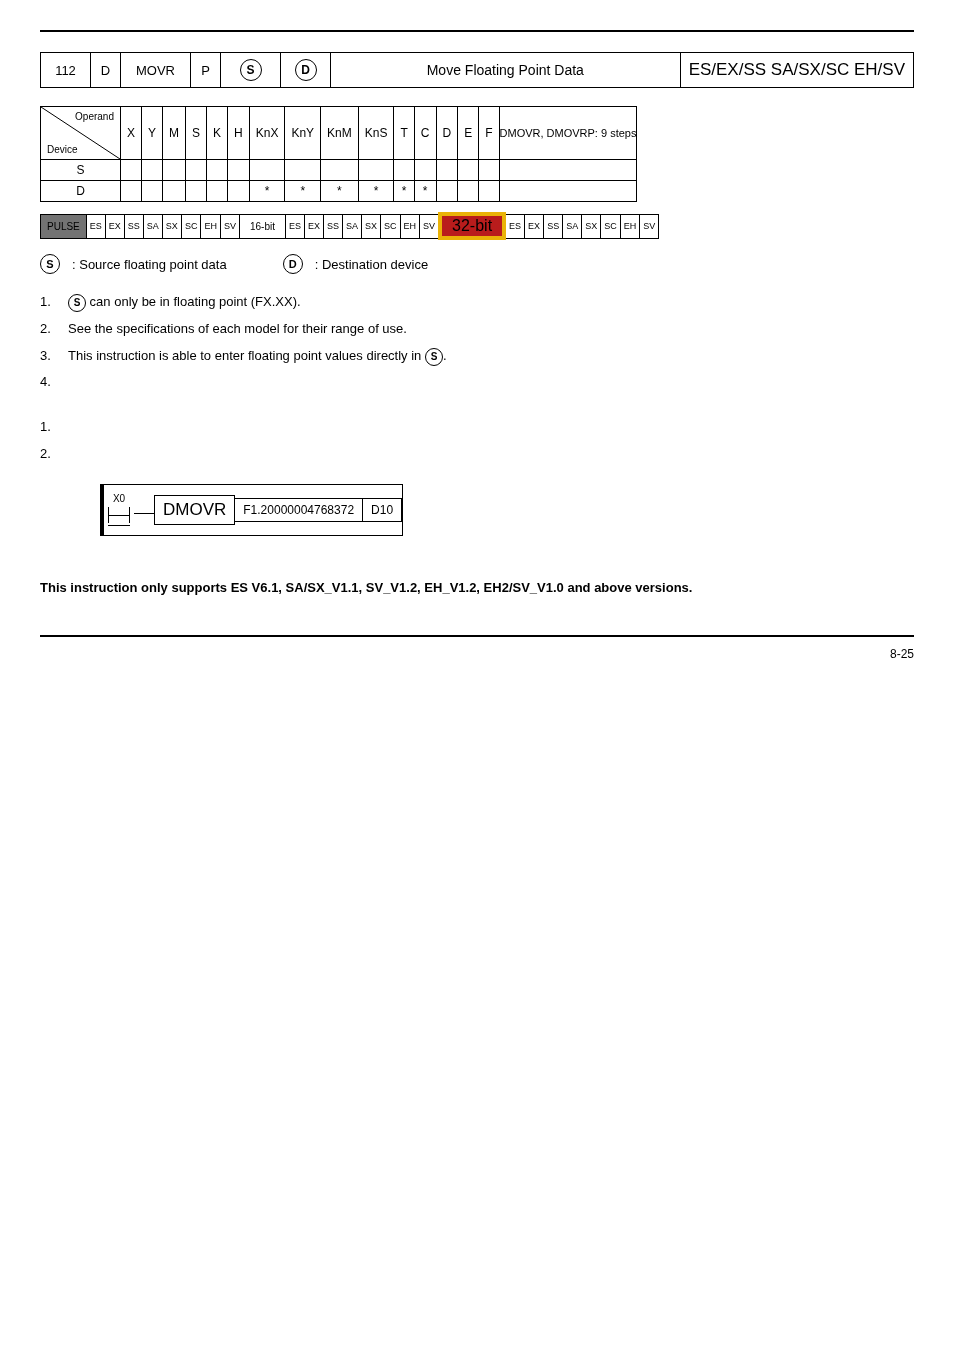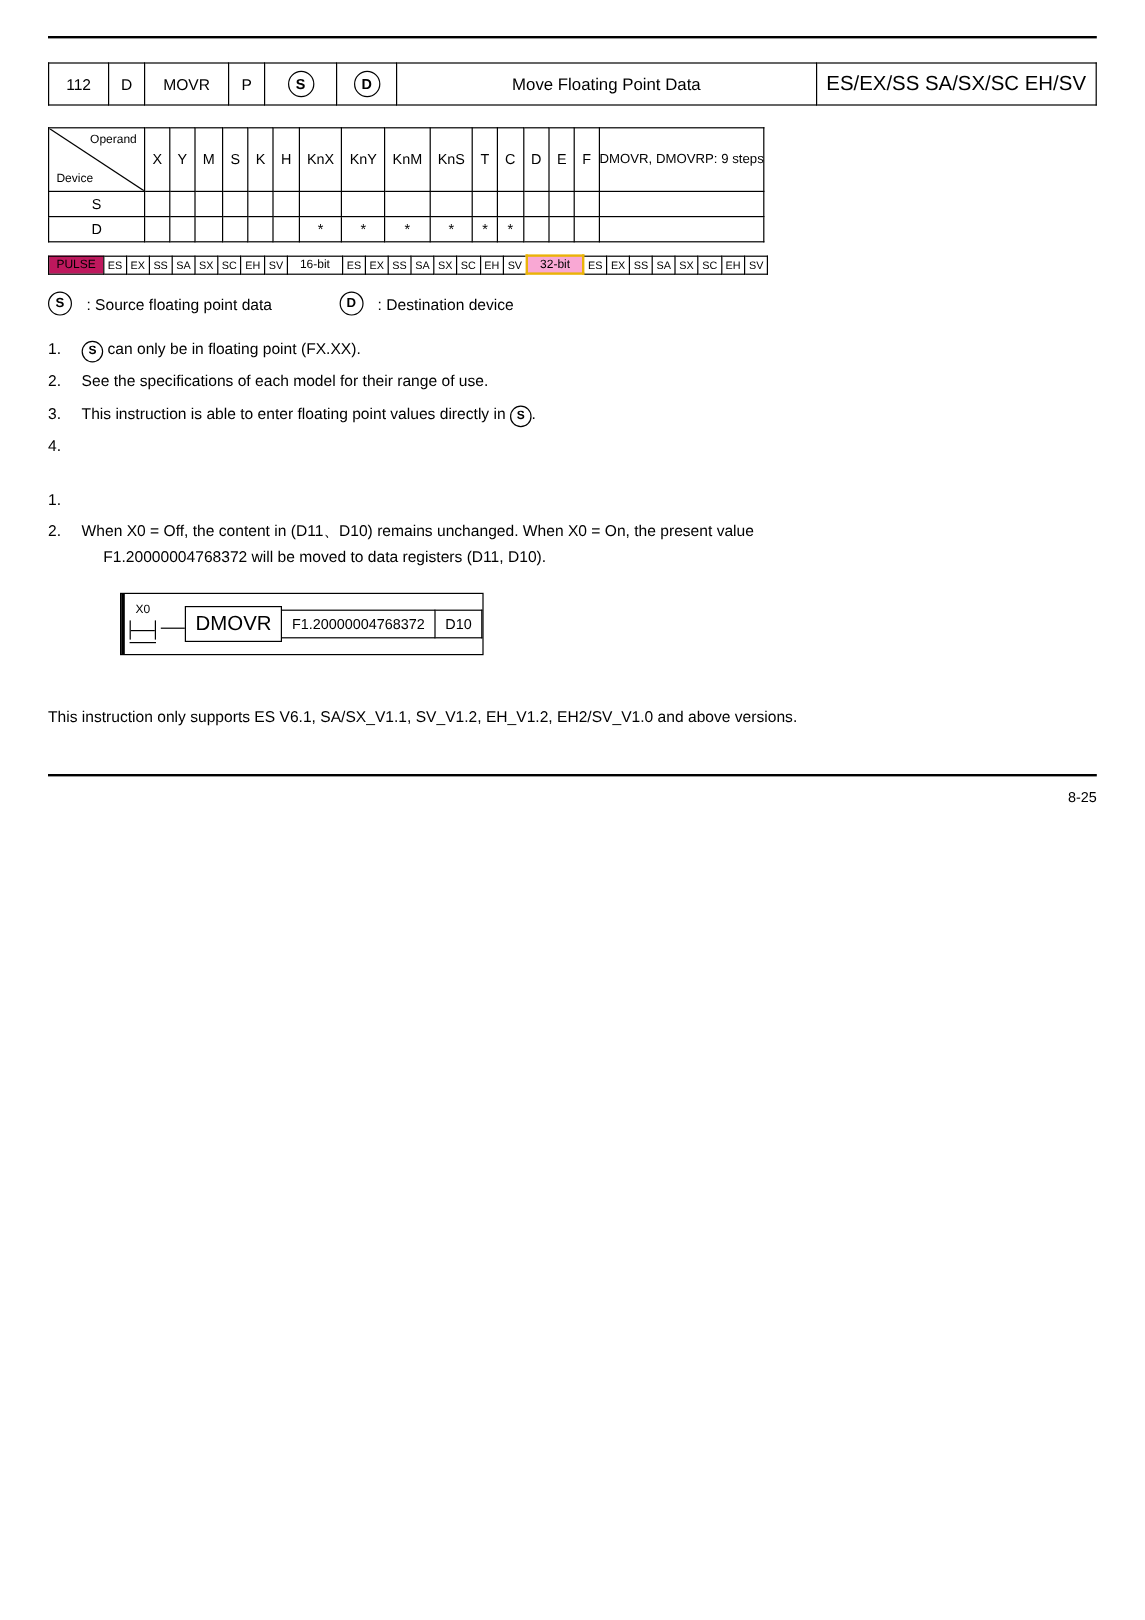--- a/index.html
+++ b/index.html
@@ -185,41 +185,41 @@
       <td></td>
       <td></td>
       <td></td>
     </tr>
   </tbody>
     </table>
 
   <table class="sub-compat" style="margin-top:0; width:auto; margin-left:0;">
     <tbody>
         <tr>
-      <td style="background:#be185d; font-size:10px; padding:1px 6px; border:1px solid #000;">PULSE</td>
+      <td style="background:#737373; font-size:10px; padding:1px 6px; border:1px solid #000;">PULSE</td>
       <td style="border:1px solid #000; font-size:9px; padding:1px 3px;">ES</td>
       <td style="border:1px solid #000; font-size:9px; padding:1px 3px;">EX</td>
       <td style="border:1px solid #000; font-size:9px; padding:1px 3px;">SS</td>
       <td style="border:1px solid #000; font-size:9px; padding:1px 3px;">SA</td>
       <td style="border:1px solid #000; font-size:9px; padding:1px 3px;">SX</td>
       <td style="border:1px solid #000; font-size:9px; padding:1px 3px;">SC</td>
       <td style="border:1px solid #000; font-size:9px; padding:1px 3px;">EH</td>
       <td style="border:1px solid #000; font-size:9px; padding:1px 3px;">SV</td>
 
       <td style="background:#fff; font-size:10px; padding:1px 10px; border:1px solid #000;margin-left:20px;">16-bit</td>
       <td style="border:1px solid #000; font-size:9px; padding:1px 3px;">ES</td>
       <td style="border:1px solid #000; font-size:9px; padding:1px 3px;">EX</td>
       <td style="border:1px solid #000; font-size:9px; padding:1px 3px;">SS</td>
       <td style="border:1px solid #000; font-size:9px; padding:1px 3px;">SA</td>
       <td style="border:1px solid #000; font-size:9px; padding:1px 3px;">SX</td>
       <td style="border:1px solid #000; font-size:9px; padding:1px 3px;">SC</td>
       <td style="border:1px solid #000; font-size:9px; padding:1px 3px;">EH</td>
       <td style="border:1px solid #000; font-size:9px; padding:1px 3px;">SV</td>
 
-      <td style="background:#f9a8d4; font-size:10px; padding:1px 10px; border:2px solid #eab308;">32-bit</td>
+      <td style="background:#b91c1c; font-size:16px; padding:1px 10px; border:4px solid #eab308;">32-bit</td>
       <td style="border:1px solid #000; font-size:9px; padding:1px 3px;">ES</td>
       <td style="border:1px solid #000; font-size:9px; padding:1px 3px;">EX</td>
       <td style="border:1px solid #000; font-size:9px; padding:1px 3px;">SS</td>
       <td style="border:1px solid #000; font-size:9px; padding:1px 3px;">SA</td>
       <td style="border:1px solid #000; font-size:9px; padding:1px 3px;">SX</td>
       <td style="border:1px solid #000; font-size:9px; padding:1px 3px;">SC</td>
       <td style="border:1px solid #000; font-size:9px; padding:1px 3px;">EH</td>
       <td style="border:1px solid #000; font-size:9px; padding:1px 3px;">SV</td>
     </tr>
   </tbody>
@@ -257,24 +257,20 @@
     <span class="num">4.</span>
   </div>
 </div>
 
 <div class="section" style="margin-top:24px;">
   <div class="numbered-item">
     <span class="num">1.</span>
   </div>
   <div class="numbered-item" style="margin-top:6px;">
     <span class="num">2.</span>
-    <span>
-      When X0 = Off, the content in (D11、D10) remains unchanged. When X0 = On, the present value<br>
-      &nbsp;&nbsp;&nbsp;&nbsp;&nbsp;F1.20000004768372 will be moved to data registers (D11, D10).
-    </span>
   </div>
 
   
   <div style="margin: 14px 0 14px 60px; display:inline-block;">
     <div style="display:flex; align-items:center; border:1px solid #000; padding:0; font-size:12px;">
 
       <div style="width:3px; background:#000; height:50px; margin:0;"></div>
 
       <div style="display:flex; flex-direction:column; align-items:center; padding:0 4px;">
         <span style="font-size:10px; margin-bottom:1px;">X0</span>
@@ -296,20 +292,20 @@
         <span>F1.20000004768372</span>
       </div>
 
       <div style="border:1px solid #000; border-left:none; padding:4px 8px; font-size:12px;">
         <span>D10</span>
       </div>
     </div>
   </div>
 </div>
 
-<div class="version-note" style="">
+<div class="version-note" style="font-weight:bold;">
   <span>This instruction only supports ES V6.1, SA/SX_V1.1, SV_V1.2, EH_V1.2, EH2/SV_V1.0 and above versions.</span>
 </div>
 
 <div style="flex:1;"></div>
 
 <div class="page-border-bottom" style="margin-top:40px;"></div>
 <div class="page-num">8-25</div>
 
 </body></html>

